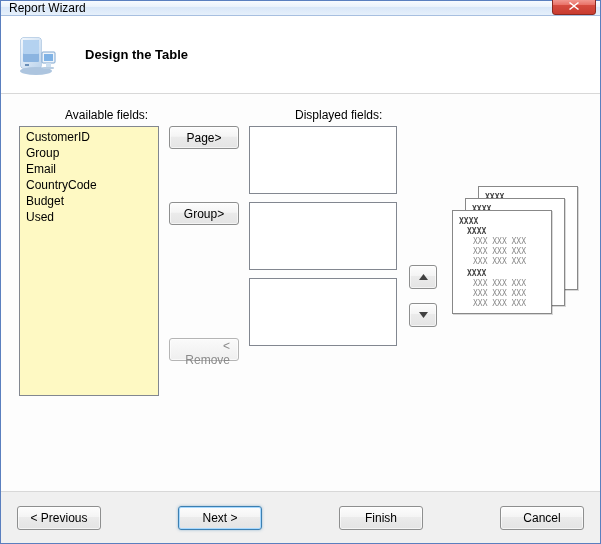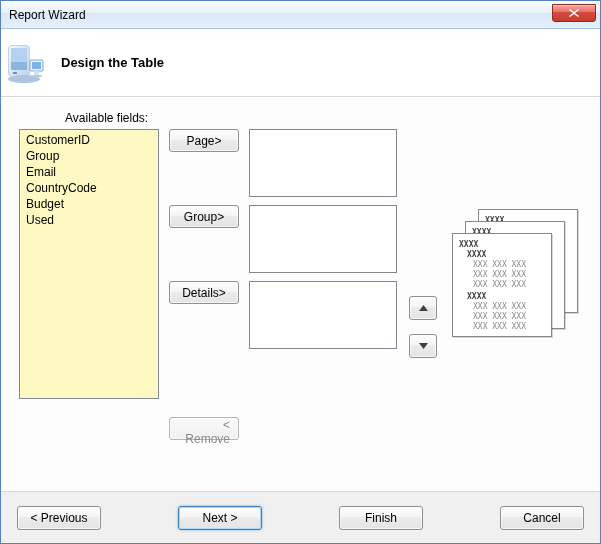--- a/index.html
+++ b/index.html
@@ -15,47 +15,47 @@
   .window {
     width: 601px;
     height: 544px;
     background: #fff;
     border: 1px solid #5a7fbf;
     position: relative;
     display: flex;
     flex-direction: column;
   }
   .titlebar {
-    height: 28px;
+    height: 15px;
     background: linear-gradient(to bottom, #f7fbff 0%, #e9f1fb 45%, #d9e7f8 46%, #e6f0fb 100%);
     border-bottom: 1px solid #a7bfe0;
     display: flex;
     align-items: center;
     padding: 0 4px 0 8px;
     color: #000;
   }
   .titlebar .title { flex: 1; }
   .close-btn {
     width: 44px; height: 18px;
     background: linear-gradient(to bottom, #f5a7a0 0%, #e86f65 45%, #d54b3f 46%, #c93c30 100%);
     border: 1px solid #8a2a20;
     border-radius: 0 0 3px 3px;
     margin-top: -4px;
     display: flex; align-items:center; justify-content:center;
     box-shadow: inset 0 1px 0 rgba(255,255,255,.4);
   }
   .close-btn svg { display:block; }
   .header {
-    height: 68px;
+    height: 78px;
     background: #fff;
     border-bottom: 1px solid #d8d8d8;
     display: flex;
     align-items: center;
-    padding: 0 0;
-    gap: 14px;
+    padding: 0 12px;
+    gap: 26px;
   }
   .header .heading {
     font-weight: bold;
     font-size: 13px;
     color: #000;
   }
   .body {
     flex: 1;
     padding: 14px 18px 10px 18px;
     background: #fdfdfd;
@@ -117,21 +117,20 @@
     width: 126px;
     height: 128px;
   }
   .page {
     position:absolute;
     width: 100px;
     background:#fff;
     border:1px solid #888;
     box-shadow: 1px 1px 0 rgba(0,0,0,.15);
     padding: 6px;
-    margin-top: 20px;
   }
   .page.back1 { top:0; left: 26px; height: 104px;}
   .page.back2 { top:12px; left: 13px; height: 108px;}
   .page.front { top:24px; left: 0; height: 104px;}
   .xline { font-family: monospace; font-size:8px; letter-spacing:0; color:#888; line-height:1.25; white-space:nowrap;}
   .xline.hdr { color:#444; font-weight:bold;}
   .hidden-label-avail { width: 140px; margin-left: 46px; }
   .hidden-label-spacer { width: 70px; }
   .hidden-label-disp { width: 148px; }
 </style>
@@ -168,38 +167,38 @@
         </linearGradient>
       </defs>
     </svg>
     <div class="heading">Design the Table</div>
   </div>
 
   <div class="body">
     <div class="col-labels">
       <div class="label hidden-label-avail">Available fields:</div>
       <div class="hidden-label-spacer"></div>
+      <div class="label hidden-label-disp">Displayed fields:</div>
     </div>
 
     <div class="row">
       <div class="avail-col">
         <div class="listbox" id="available-list">
             <div class="item">CustomerID</div>
             <div class="item">Group</div>
             <div class="item">Email</div>
             <div class="item">CountryCode</div>
             <div class="item">Budget</div>
             <div class="item">Used</div>
           </div>
       </div>
 
       <div class="btn-col">
         <div class="btn-slot"><button class="btn">Page&gt;</button></div>
         <div class="btn-slot"><button class="btn">Group&gt;</button></div>
-        <div class="btn-slot"><button class="btn">Details&gt;</button></div>
         <div class="btn-slot last"><button class="btn disabled">&lt; Remove</button></div>
       </div>
 
       <div class="disp-col">
         <div class="textbox"></div>
         <div class="textbox"></div>
         <div class="textbox"></div>
       </div>
 
       <div class="arrow-col">

